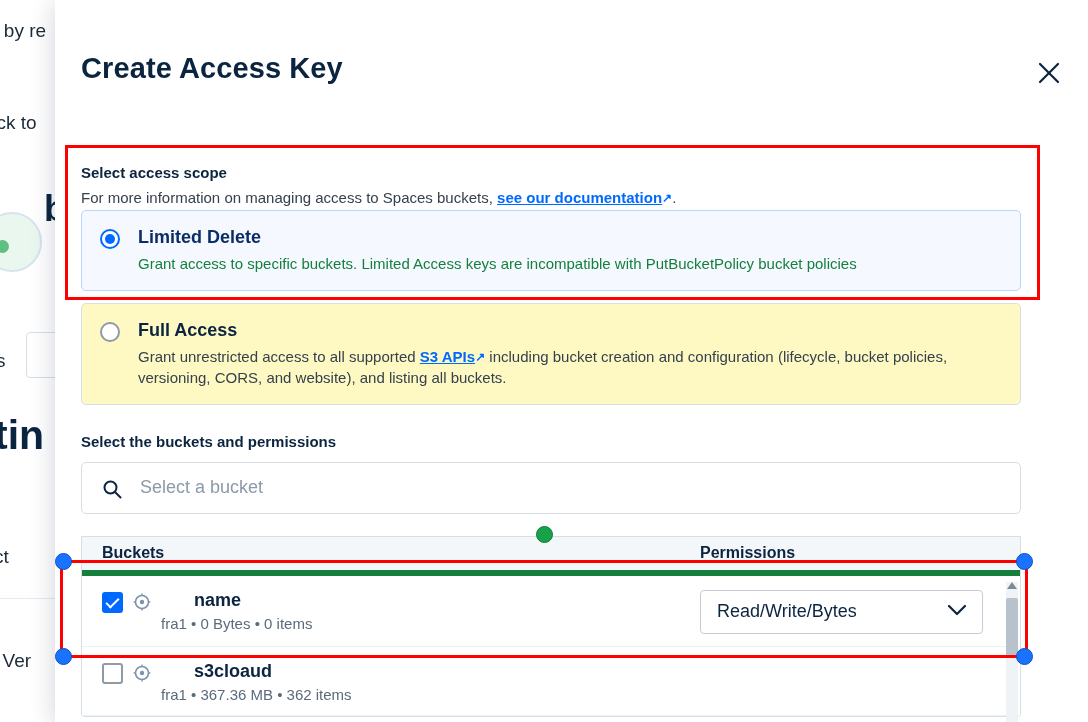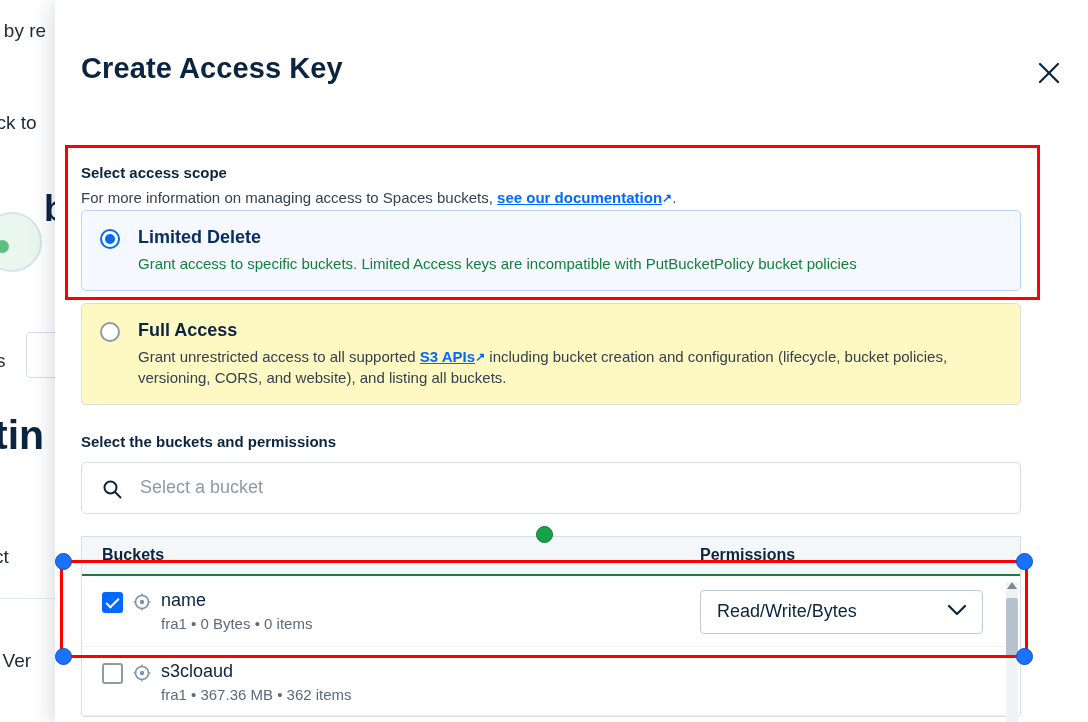--- a/index.html
+++ b/index.html
@@ -342,21 +342,21 @@
     position: relative;
     box-sizing: border-box;
   }
 
   .bt-head {
     display: flex;
     align-items: center;
     height: 40px;
     background: #f4f7fa;
     border-top: 1px solid #d6dee6;
-    border-bottom: 2px solid #15803d;
+    border-bottom: 6px solid #15803d;
     padding: 0 20px;
     box-sizing: border-box;
   }
 
   .bt-head .col-bucket {
     flex: 1;
     font-size: 16px;
     font-weight: bold;
     color: #0b2440;
   }
@@ -419,23 +419,24 @@
     width: 18px;
     height: 18px;
     flex: none;
     margin-top: 3px;
   }
 
   .bucket-text { display: flex; flex-direction: column; }
 
   .bucket-name {
     font-size: 18px;
-    font-weight: normal;
+    font-weight: bold;
     color: #0b2440;
     line-height: 1.15;
+    margin-left: 33px;
   }
 
   .bucket-meta {
     font-size: 15px;
     color: #5b6b7b;
     margin-top: 5px;
   }
 
   .perm-cell {
     width: 300px;

